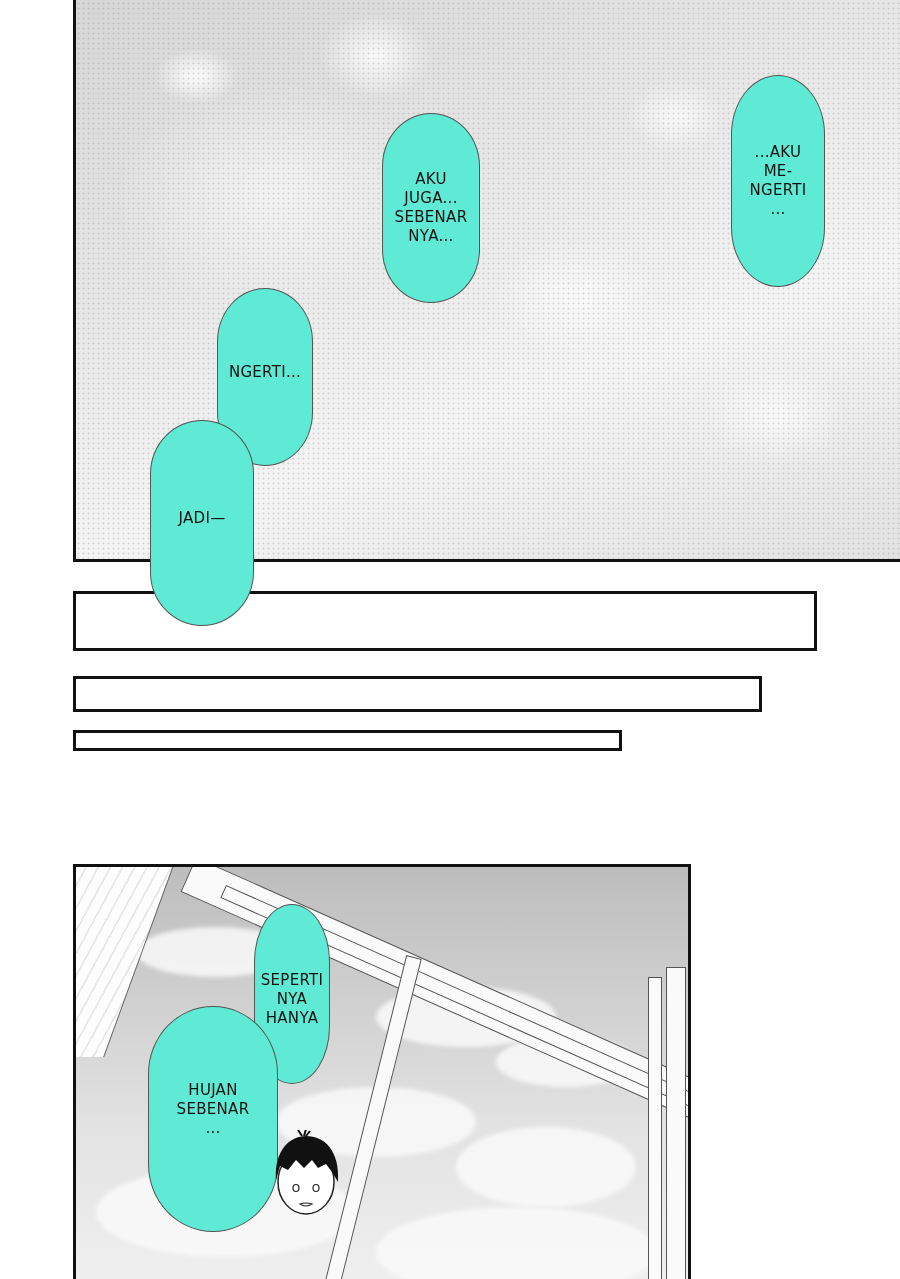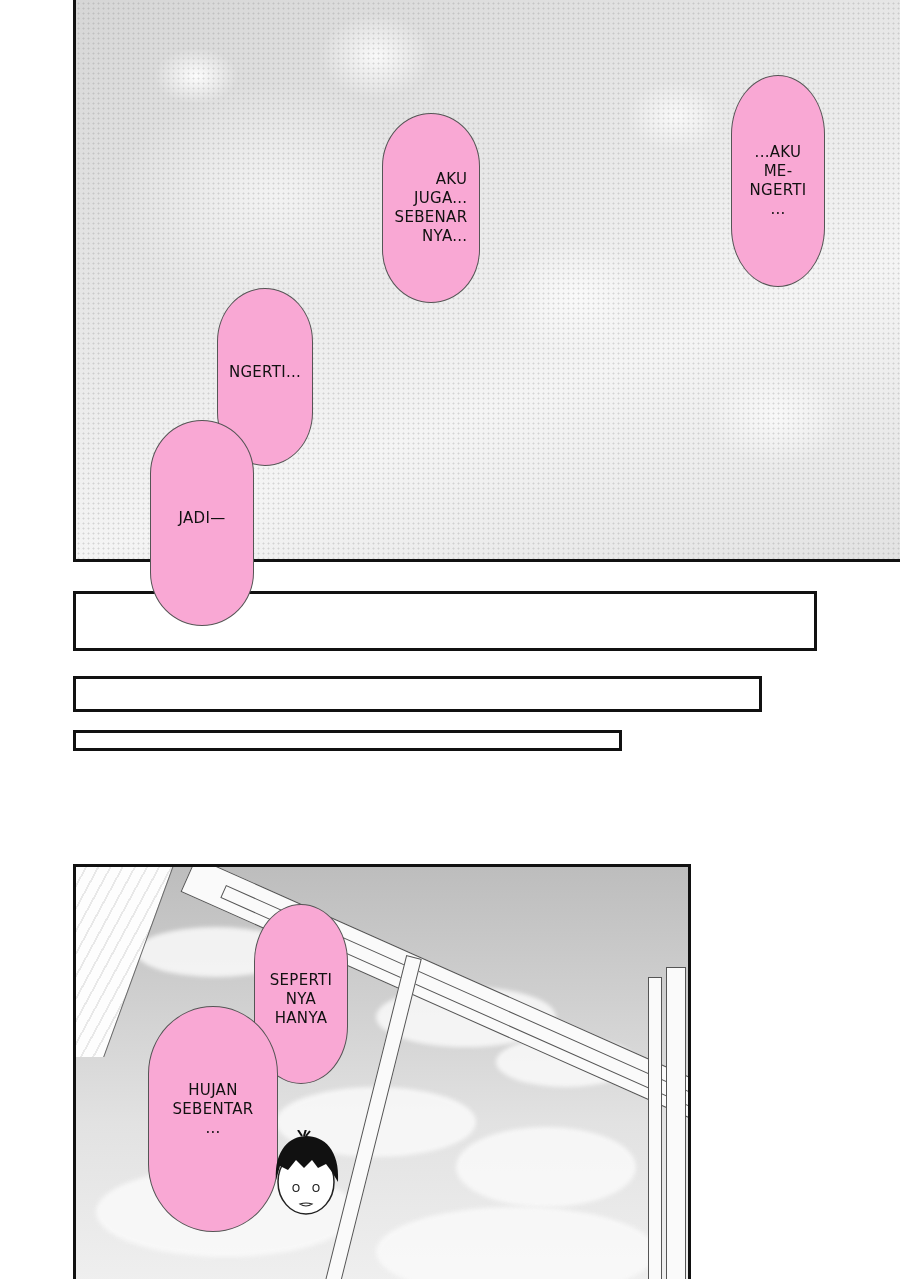--- a/index.html
+++ b/index.html
@@ -27,38 +27,38 @@
     .panel-strip-3 { left: 73px; top: 730px; width: 549px; height: 21px; }
     .panel-bottom {
       left: 73px; top: 864px; width: 618px; height: 430px; border-bottom: none;
       background: linear-gradient(180deg, #bdbdbd 0%, #cfcfcf 30%, #e2e2e2 60%, #f0f0f0 100%);
     }
     .cloud { position: absolute; border-radius: 50%; background: #fafafa; opacity: 0.85; filter: blur(2px); }
     .frame-beam { position: absolute; background: #fafafa; border: 1.5px solid #555; box-sizing: border-box; }
     .curtain { position: absolute; background: repeating-linear-gradient(100deg, #fdfdfd 0 10px, #e8e8e8 10px 12px); border-right: 1.5px solid #666; }
 
     .bubble {
-      position: absolute; background: #f9a8d4; border: 1.5px solid #555; box-sizing: border-box;
+      position: absolute; background: #5eead4; border: 1.5px solid #555; box-sizing: border-box;
       display: flex; align-items: center; justify-content: center; text-align: center;
       border-radius: 50% / 28%;
     }
     .bubble-text {
       font-family: "DejaVu Sans", sans-serif; font-size: 15px; line-height: 19px; color: #111;
       white-space: pre-line; letter-spacing: 0.3px; font-weight: 500;
     }
     .face {
       position: absolute; left: 268px; top: 1130px; width: 76px; height: 92px;
     }
   </style>
 </head>
 <body>
 
 <div class="panel panel-top"></div>
 
-<div class="bubble" style="left:382px; top:113px; width:98px; height:190px;text-align:right;">
+<div class="bubble" style="left:382px; top:113px; width:98px; height:190px;">
   <span class="bubble-text">AKU
 JUGA...
 SEBENAR
 NYA...</span>
 </div>
 
 <div class="bubble" style="left:731px; top:75px; width:94px; height:212px;">
   <span class="bubble-text">...AKU
 ME-
 NGERTI
@@ -91,29 +91,29 @@
 
   <div class="frame-beam" style="left:120px; top:-10px; width:560px; height:38px; transform:rotate(24deg); transform-origin: top left;"></div>
   <div class="frame-beam" style="left:150px; top:18px; width:520px; height:14px; transform:rotate(24deg); transform-origin: top left;"></div>
 
   <div class="frame-beam" style="left:330px; top:90px; width:16px; height:380px; transform:rotate(14deg); transform-origin: top center;"></div>
 
   <div class="frame-beam" style="left:572px; top:110px; width:14px; height:340px;"></div>
   <div class="frame-beam" style="left:590px; top:100px; width:20px; height:340px;"></div>
 </div>
 
-<div class="bubble" style="left:254px; top:904px; width:94px; height:180px; border-radius:50% / 32%;">
+<div class="bubble" style="left:254px; top:904px; width:76px; height:180px; border-radius:50% / 32%;">
   <span class="bubble-text" style="margin-top:10px;">SEPERTI
 NYA
 HANYA</span>
 </div>
 
 <div class="bubble" style="left:148px; top:1006px; width:130px; height:226px; border-radius:50% / 30%;">
   <span class="bubble-text" style="margin-top:-20px;">HUJAN
-SEBENTAR
+SEBENAR
 ...</span>
 </div>
 
 <svg class="face" viewBox="0 0 76 92">
   <ellipse cx="38" cy="52" rx="28" ry="32" fill="#fff" stroke="#222" stroke-width="1.5"></ellipse>
   <path d="M8 50 C6 20, 22 6, 38 6 C56 6, 72 20, 70 52 L64 42 L58 34 L50 38 L44 30 L36 38 L28 30 L20 40 L12 36 Z" fill="#111"></path>
   <path d="M34 6 L30 0 M38 6 L42 1 M36 6 L38 -1" stroke="#111" stroke-width="2"></path>
   <ellipse cx="28" cy="58" rx="3" ry="3.5" fill="none" stroke="#222" stroke-width="1.2"></ellipse>
   <ellipse cx="48" cy="58" rx="3" ry="3.5" fill="none" stroke="#222" stroke-width="1.2"></ellipse>
   <path d="M32 74 Q38 78 44 74 Q38 72 32 74 Z" fill="#fff" stroke="#222" stroke-width="1.2"></path>

